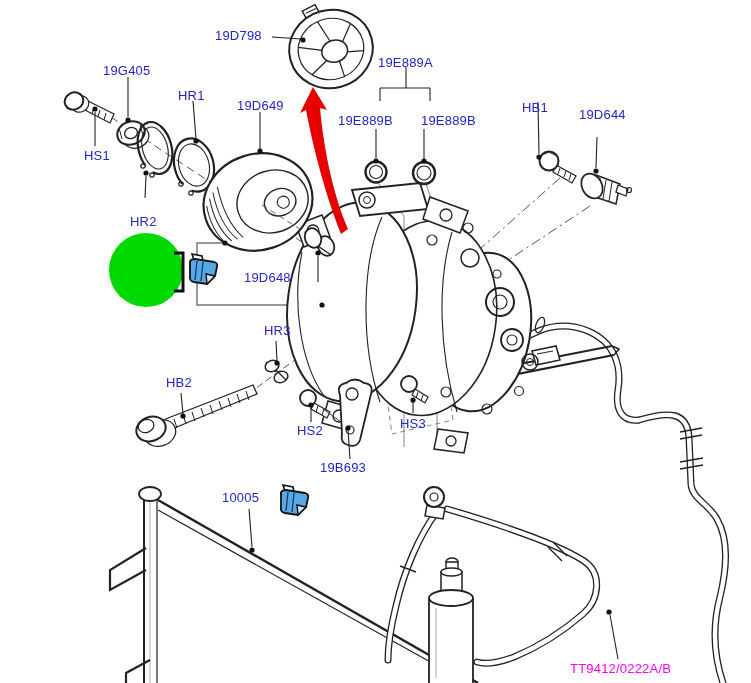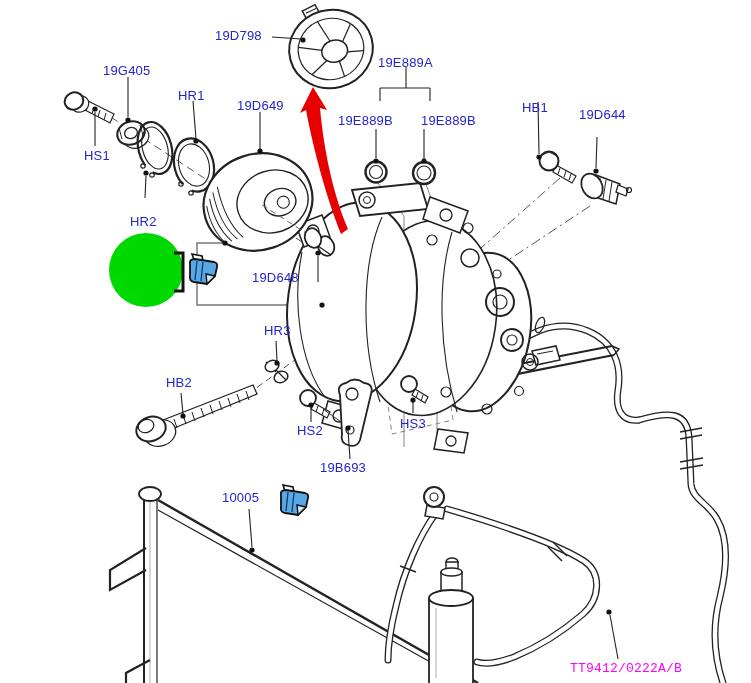--- a/index.html
+++ b/index.html
@@ -5,21 +5,21 @@
   html,body{margin:0;padding:0;background:#ffffff;}
   .stage{
     position:relative;width:751px;height:683px;background:#fff;overflow:hidden;
     font-family:"Liberation Sans",sans-serif;
   }
   .stage svg{position:absolute;left:0;top:0;}
   .lbl{
     position:absolute;font-size:13px;line-height:14px;letter-spacing:.2px;
     color:#2424CC;white-space:nowrap;cursor:pointer;
   }
-  .lbl--ref{color:#FF00FF;cursor:default;font-family:Liberation Mono, monospace;}
+  .lbl--ref{color:#FF00FF;cursor:default;}
 </style>
 </head>
 <body>
 
 <div class="stage">
 
 <svg width="751" height="683" viewBox="0 0 751 683">
 
   <g stroke="#555" stroke-width="1" fill="none">
     <path d="M100,110 L302,242" stroke-dasharray="8 5"></path>
@@ -344,21 +344,21 @@
   <span class="lbl" style="left:103px;top:64px">19G405</span>
   <span class="lbl" style="left:178px;top:89px">HR1</span>
   <span class="lbl" style="left:237px;top:99px">19D649</span>
   <span class="lbl" style="left:378px;top:56px">19E889A</span>
   <span class="lbl" style="left:338px;top:114px">19E889B</span>
   <span class="lbl" style="left:421px;top:114px">19E889B</span>
   <span class="lbl" style="left:522px;top:101px">HB1</span>
   <span class="lbl" style="left:579px;top:108px">19D644</span>
   <span class="lbl" style="left:84px;top:149px">HS1</span>
   <span class="lbl" style="left:130px;top:215px">HR2</span>
-  <span class="lbl" style="left:252px;top:271px">19D648</span>
+  <span class="lbl" style="left:244px;top:271px">19D648</span>
   <span class="lbl" style="left:264px;top:324px">HR3</span>
   <span class="lbl" style="left:166px;top:376px">HB2</span>
   <span class="lbl" style="left:297px;top:424px">HS2</span>
   <span class="lbl" style="left:400px;top:417px">HS3</span>
   <span class="lbl" style="left:320px;top:461px">19B693</span>
   <span class="lbl" style="left:222px;top:491px">10005</span>
   <span class="lbl lbl--ref" style="left:570px;top:662px">TT9412/0222A/B</span>
 
 </div>
 

